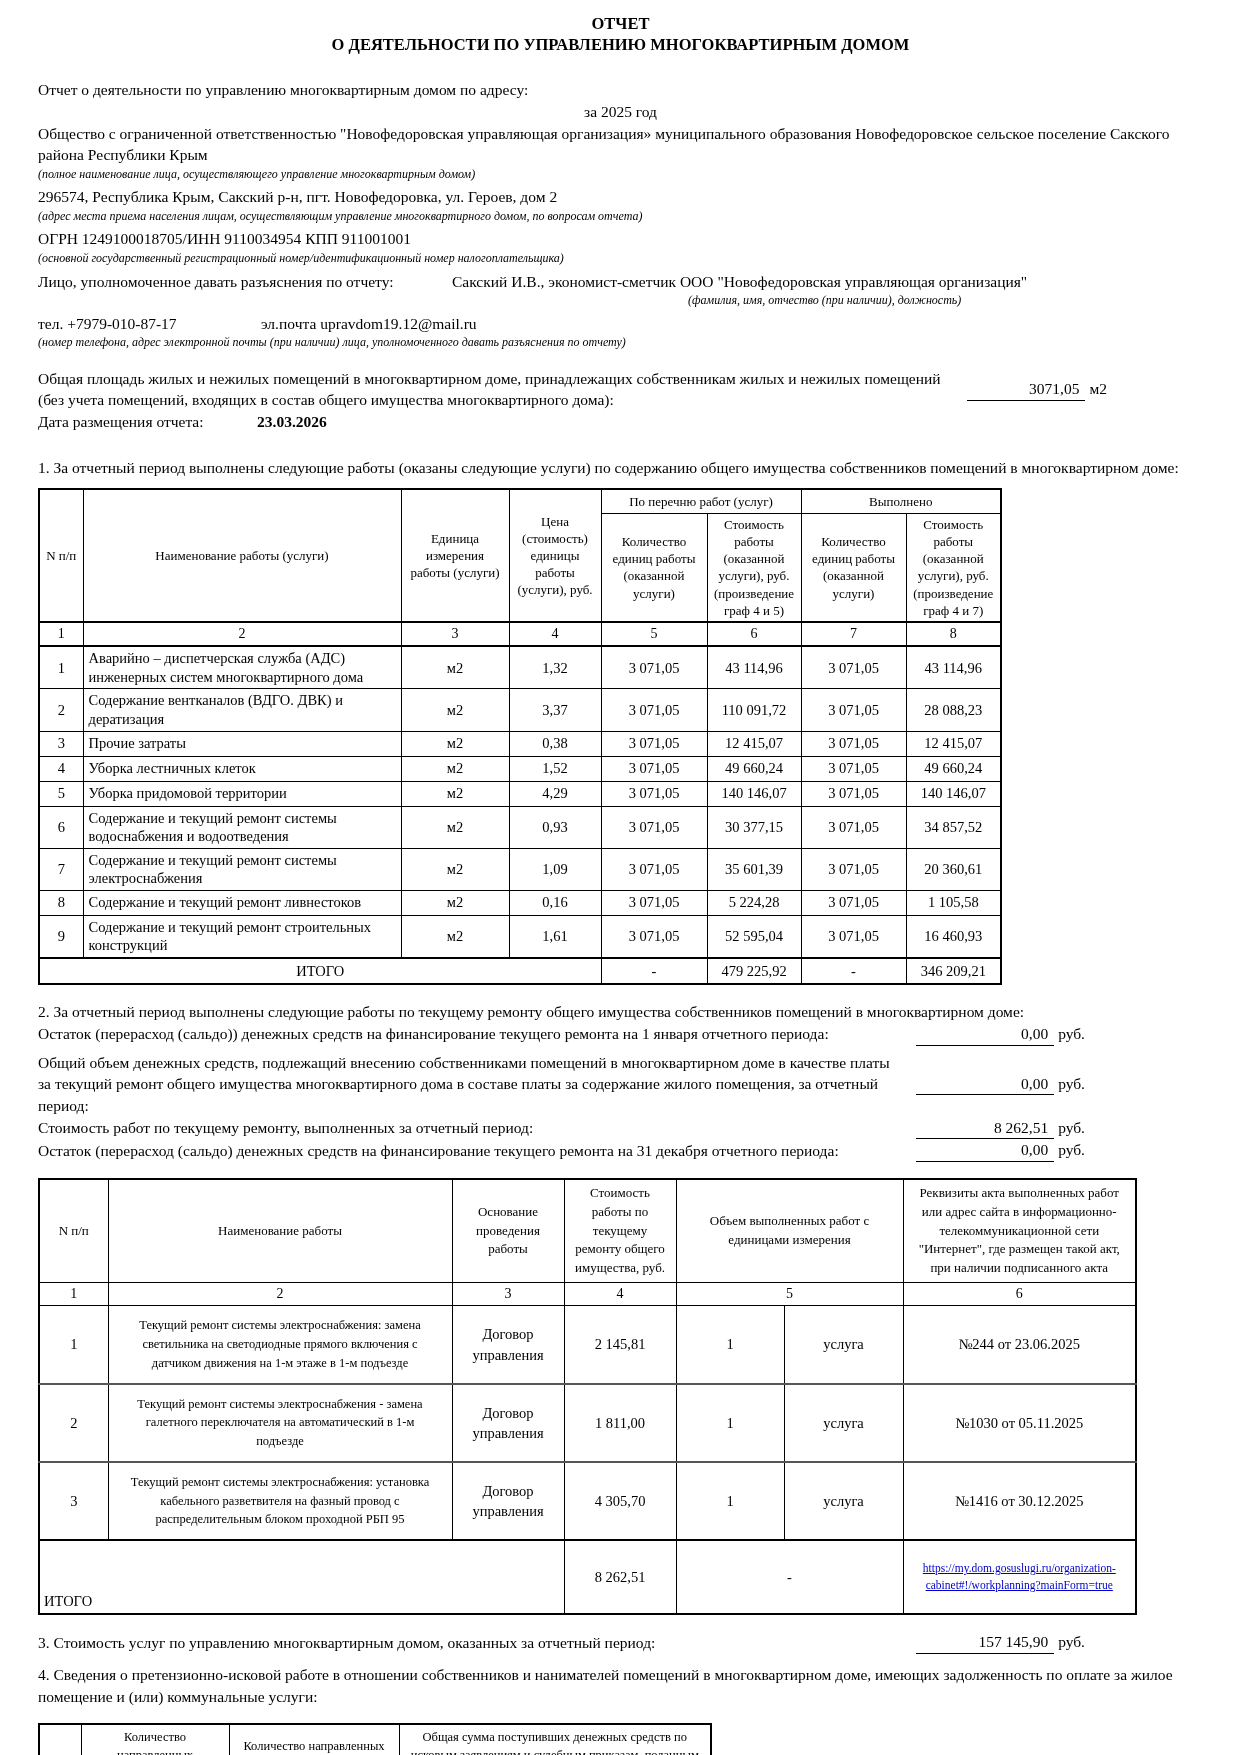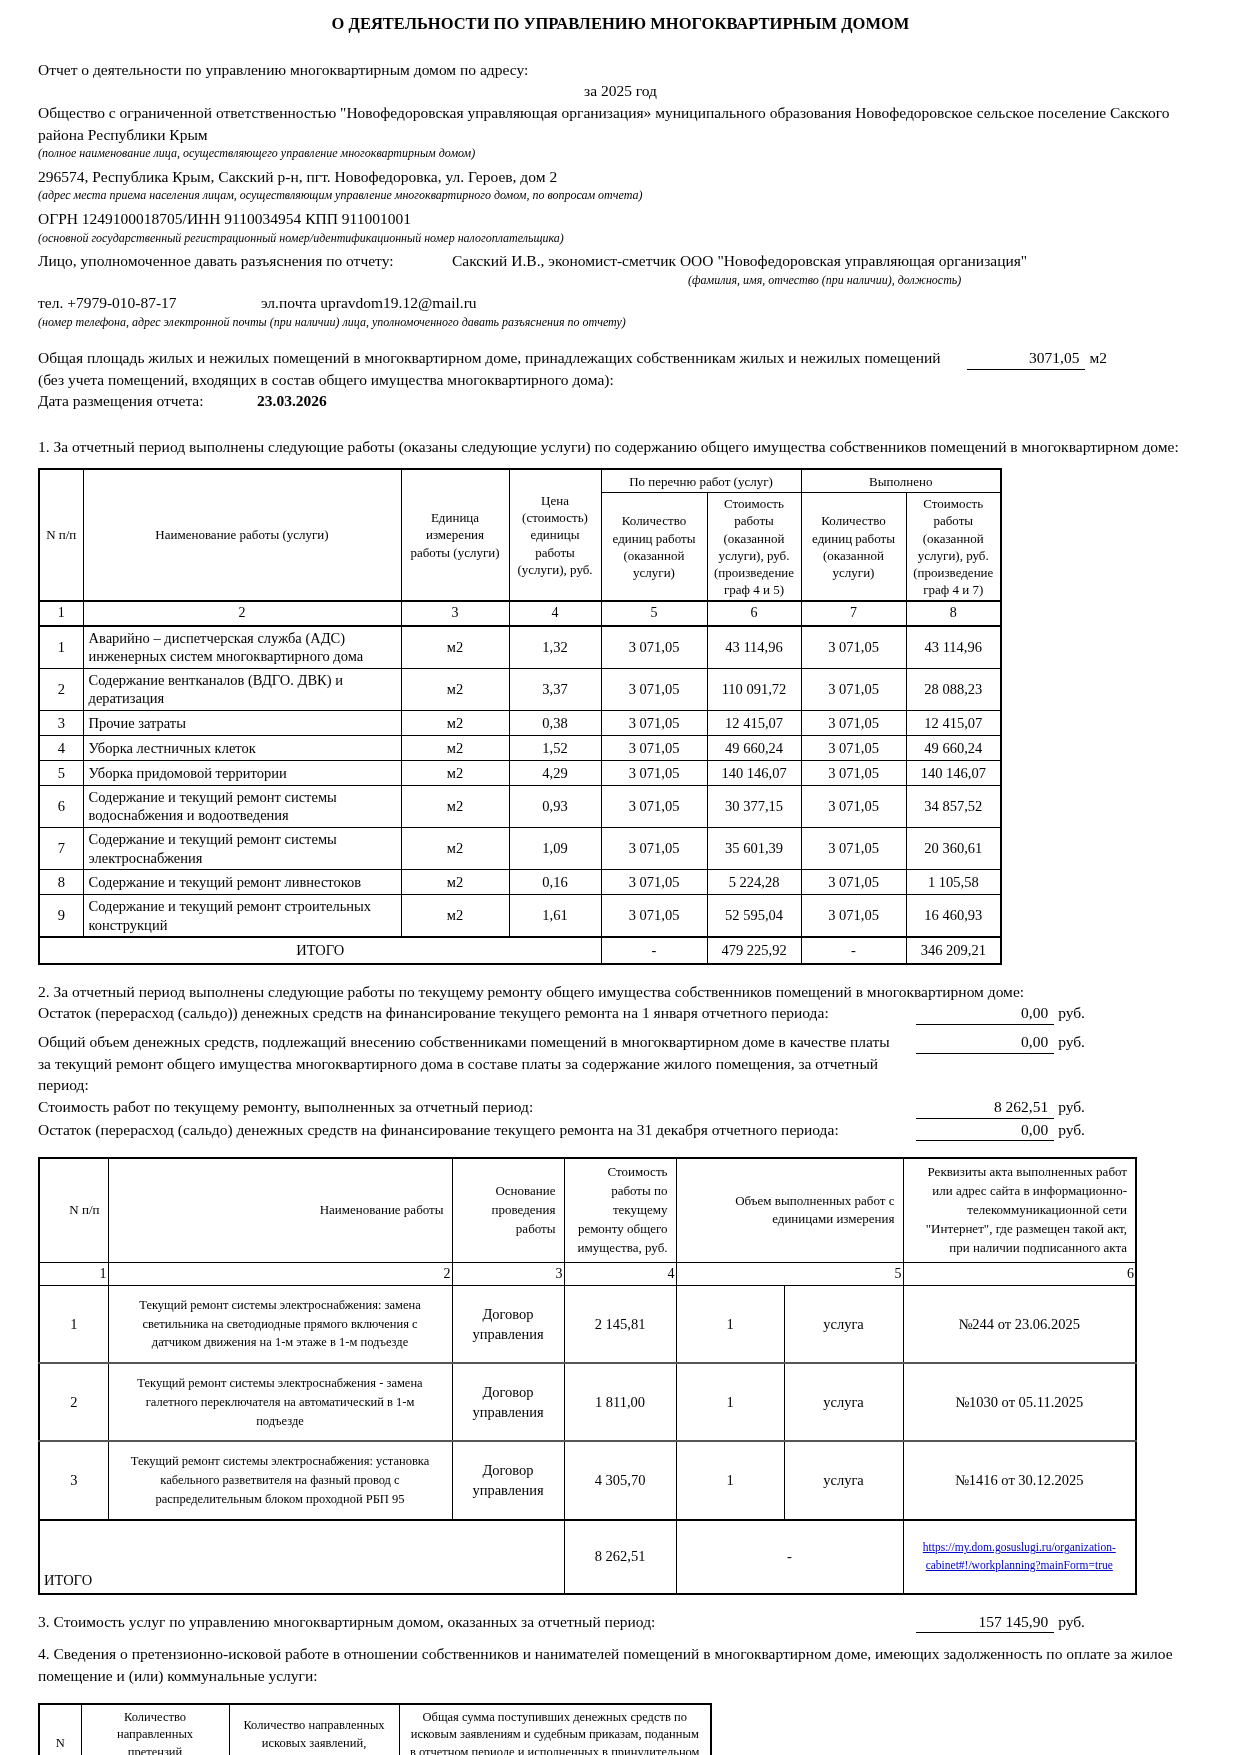--- a/index.html
+++ b/index.html
@@ -14,21 +14,21 @@
   .b { font-weight:bold; }
   .title { font-size:16.5px; font-weight:bold; line-height:1.25; }
   .note { font-style:italic; font-size:12px; line-height:1.45; margin:0 0 3px 0; }
   .contact-note { margin-left:650px; }
   .contact-lbl { display:inline-block; width:414px; }
   .tel-block { display:inline-block; width:223px; }
   .email-lbl { margin-right:4px; }
   .date-lbl { display:inline-block; width:219px; }
   .mt6{margin-top:6px;} .mt10{margin-top:10px;} .mt16{margin-top:16px;} .mt24{margin-top:24px;}
 
-  .valline { display:flex; align-items:flex-start; }
+  .valline { display:flex; align-items:center; }
   .valline .lbl { flex:1; padding-right:20px; }
   .vblock { white-space:nowrap; margin-right:118px; }
   .uval { display:inline-block; width:138px; border-bottom:1px solid #000; text-align:right; padding-right:6px; }
   .unit { margin-left:4px; }
   .area-vblock { margin-right:96px; }
   .area-uval { width:118px; }
 
   table { border-collapse:collapse; table-layout:fixed; border:2px solid #000; margin-top:8px; }
   th, td { border:1px solid #000; padding:2px 5px; vertical-align:middle; text-align:center; }
   th { font-weight:normal; }
@@ -37,38 +37,39 @@
   .t1 thead th { font-size:13px; line-height:1.32; }
   .t1 .group-row th { height:24px; }
   .t1 .main-row th { height:88px; }
   .t1 .nums th { height:21px; font-size:14px; border-top:2px solid #000; border-bottom:2px solid #000; }
   .t1 tbody td { height:25px; line-height:1.28; }
   .t1 tbody td.ta-l { text-align:left; }
   .t1 tbody td:nth-child(n+3) { white-space:nowrap; }
   .t1 tfoot td { height:26px; border-top:2px solid #000; }
 
   .t2 { width:1097px; font-size:14.5px; }
-  .t2 thead th { font-size:13px; line-height:1.45; padding:4px 8px;text-align:right; }
+  .t2 thead th { font-size:13px; line-height:1.45; padding:4px 8px; }
   .t2 .nums th { height:22px; font-size:14px; padding:1px; }
   .t2 tbody td { padding:15px 8px; line-height:1.4; }
   .t2 tbody td.small-name { font-size:12.5px; line-height:1.5; padding:10px 14px; }
   .t2 tbody td:nth-child(4) { white-space:nowrap; }
   .t2 tbody tr + tr td { border-top:2px solid #555; }
   .t2 tfoot td { height:74px; border-top:2px solid #000; }
   .t2 .itogo-l { text-align:left; vertical-align:bottom; padding-left:4px; }
   .link { color:#0000cc; text-decoration:underline; font-size:11.5px; line-height:1.5; overflow-wrap:anywhere; display:inline-block; max-width:210px; cursor:pointer; }
 
   .t4 { width:672px; font-size:14px; }
   .t4 thead th { font-size:12.5px; line-height:1.4; padding:4px 10px; }
 </style>
 </head>
 <body>
 
 <div class="page">
 
+  <div class="title c">ОТЧЕТ</div>
   <div class="title c">О ДЕЯТЕЛЬНОСТИ ПО УПРАВЛЕНИЮ МНОГОКВАРТИРНЫМ ДОМОМ</div>
 
   <div class="mt24">Отчет о деятельности по управлению многоквартирным домом по адресу:</div>
   <div class="c">за 2025 год</div>
   <div>Общество с ограниченной ответственностью "Новофедоровская управляющая организация» муниципального образования Новофедоровское сельское поселение Сакского района Республики Крым</div>
   <div class="note">(полное наименование лица, осуществляющего управление многоквартирным домом)</div>
   <div>296574, Республика Крым, Сакский р-н, пгт. Новофедоровка, ул. Героев, дом 2</div>
   <div class="note">(адрес места приема населения лицам, осуществляющим управление многоквартирного домом, по вопросам отчета)</div>
   <div>ОГРН 1249100018705/ИНН 9110034954 КПП 911001001</div>
   <div class="note">(основной государственный регистрационный номер/идентификационный номер налогоплательщика)</div>

